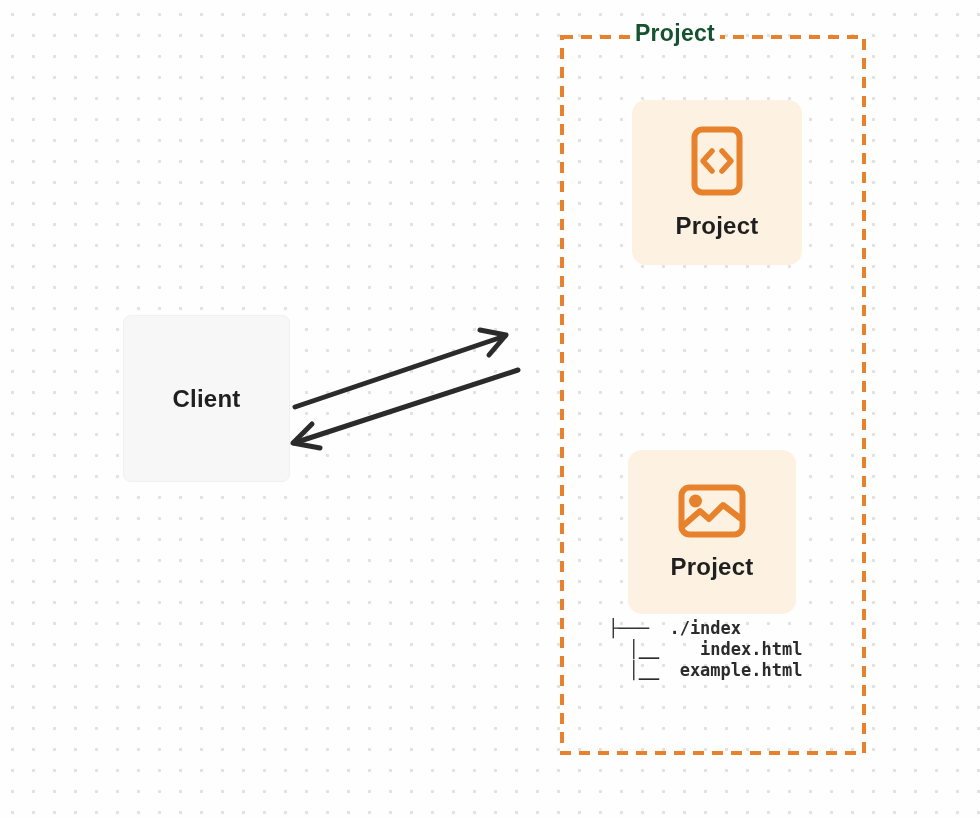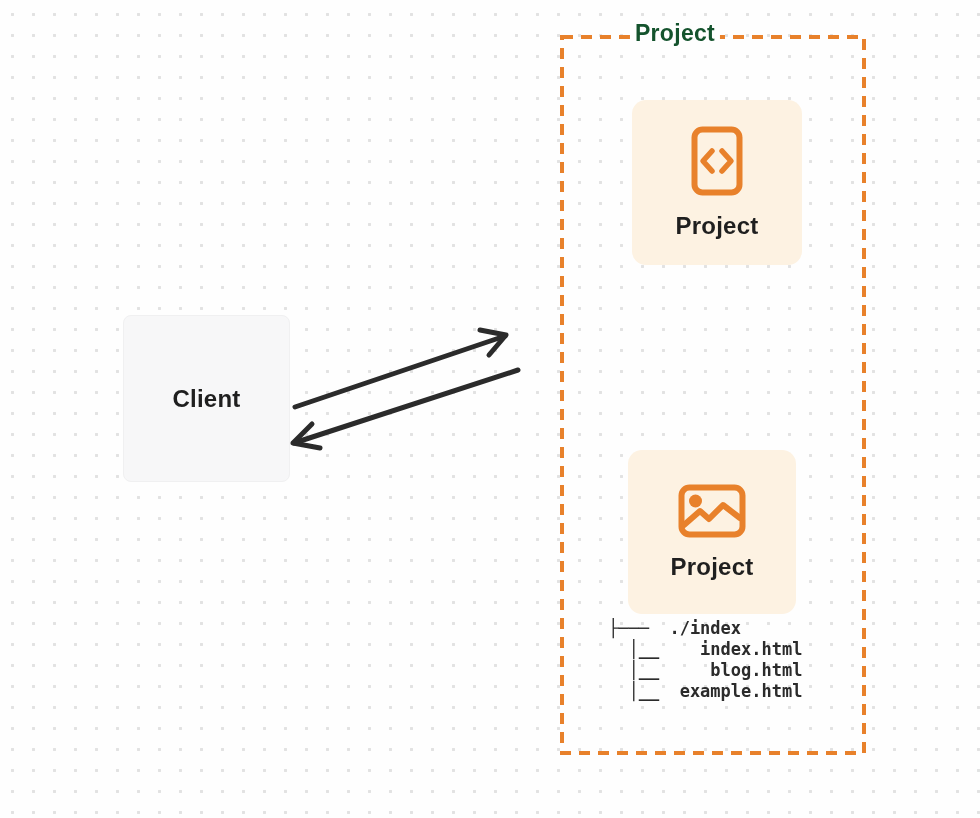--- a/index.html
+++ b/index.html
@@ -87,15 +87,15 @@
 
   <div class="node assets">
     <svg width="68" height="54" viewBox="0 0 68 54">
       <rect x="3.5" y="3.5" width="61" height="47" rx="8" fill="none" stroke="#e8812b" stroke-width="6"></rect>
       <circle cx="17.5" cy="17" r="6.5" fill="#e8812b"></circle>
       <path d="M6 41 L22 27 L31 35 L45 21 L62 34" fill="none" stroke="#e8812b" stroke-width="6" stroke-linecap="round" stroke-linejoin="round"></path>
     </svg>
     <span class="node-label">Project</span>
   </div>
 
-  <pre class="file-tree"><span>├───  ./index</span><span>  │__    index.html</span><span>  │__     blog.html</span><span>  │__  example.html</span></pre>
+  <pre class="file-tree"><span>├───  ./index</span><span>  │__    index.html</span><span>  │__  example.html</span></pre>
 
 </div>
 
 </body></html>

